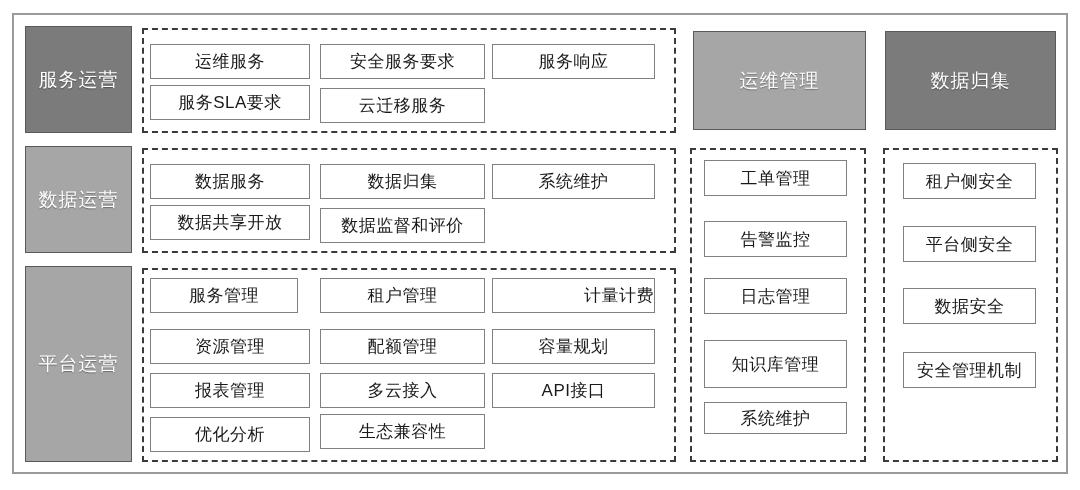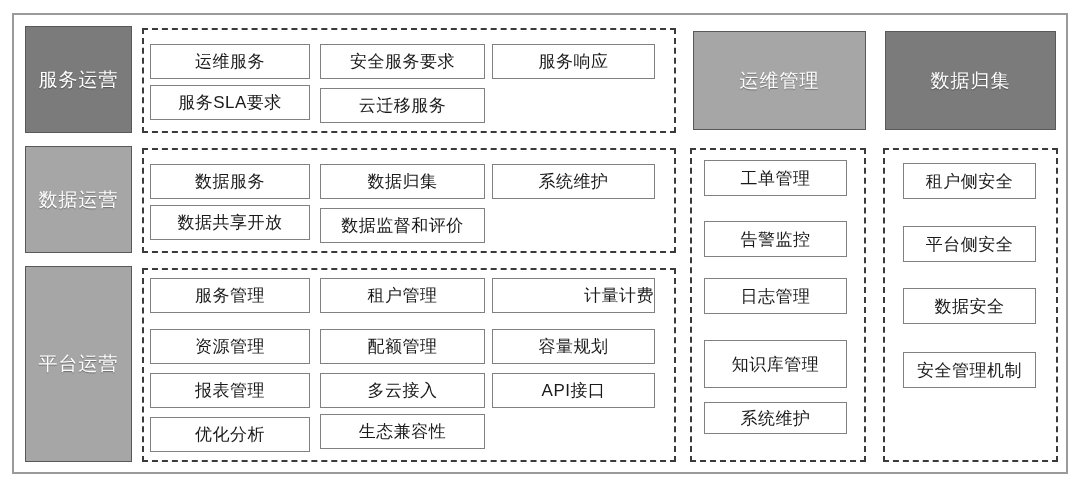--- a/index.html
+++ b/index.html
@@ -124,21 +124,21 @@
   </div>
   <div class="cell" style="left:150px; top:205px; width:160px; height:35px;">
     <span>数据共享开放</span>
   </div>
   <div class="cell" style="left:320px; top:208px; width:165px; height:35px;">
     <span>数据监督和评价</span>
   </div>
 
   <div class="dashed-group" style="left:142px; top:268px; width:534px; height:194px;"></div>
 
-  <div class="cell" style="left:150px; top:278px; width:160px; height:35px;">
+  <div class="cell" style="left:150px; top:278px; width:148px; height:35px;">
     <span>服务管理</span>
   </div>
   <div class="cell" style="left:320px; top:278px; width:165px; height:35px;">
     <span>租户管理</span>
   </div>
   <div class="cell" style="left:492px; top:278px; width:163px; height:35px;justify-content:flex-end;">
     <span>计量计费</span>
   </div>
 
   <div class="cell" style="left:150px; top:329px; width:160px; height:35px;">

